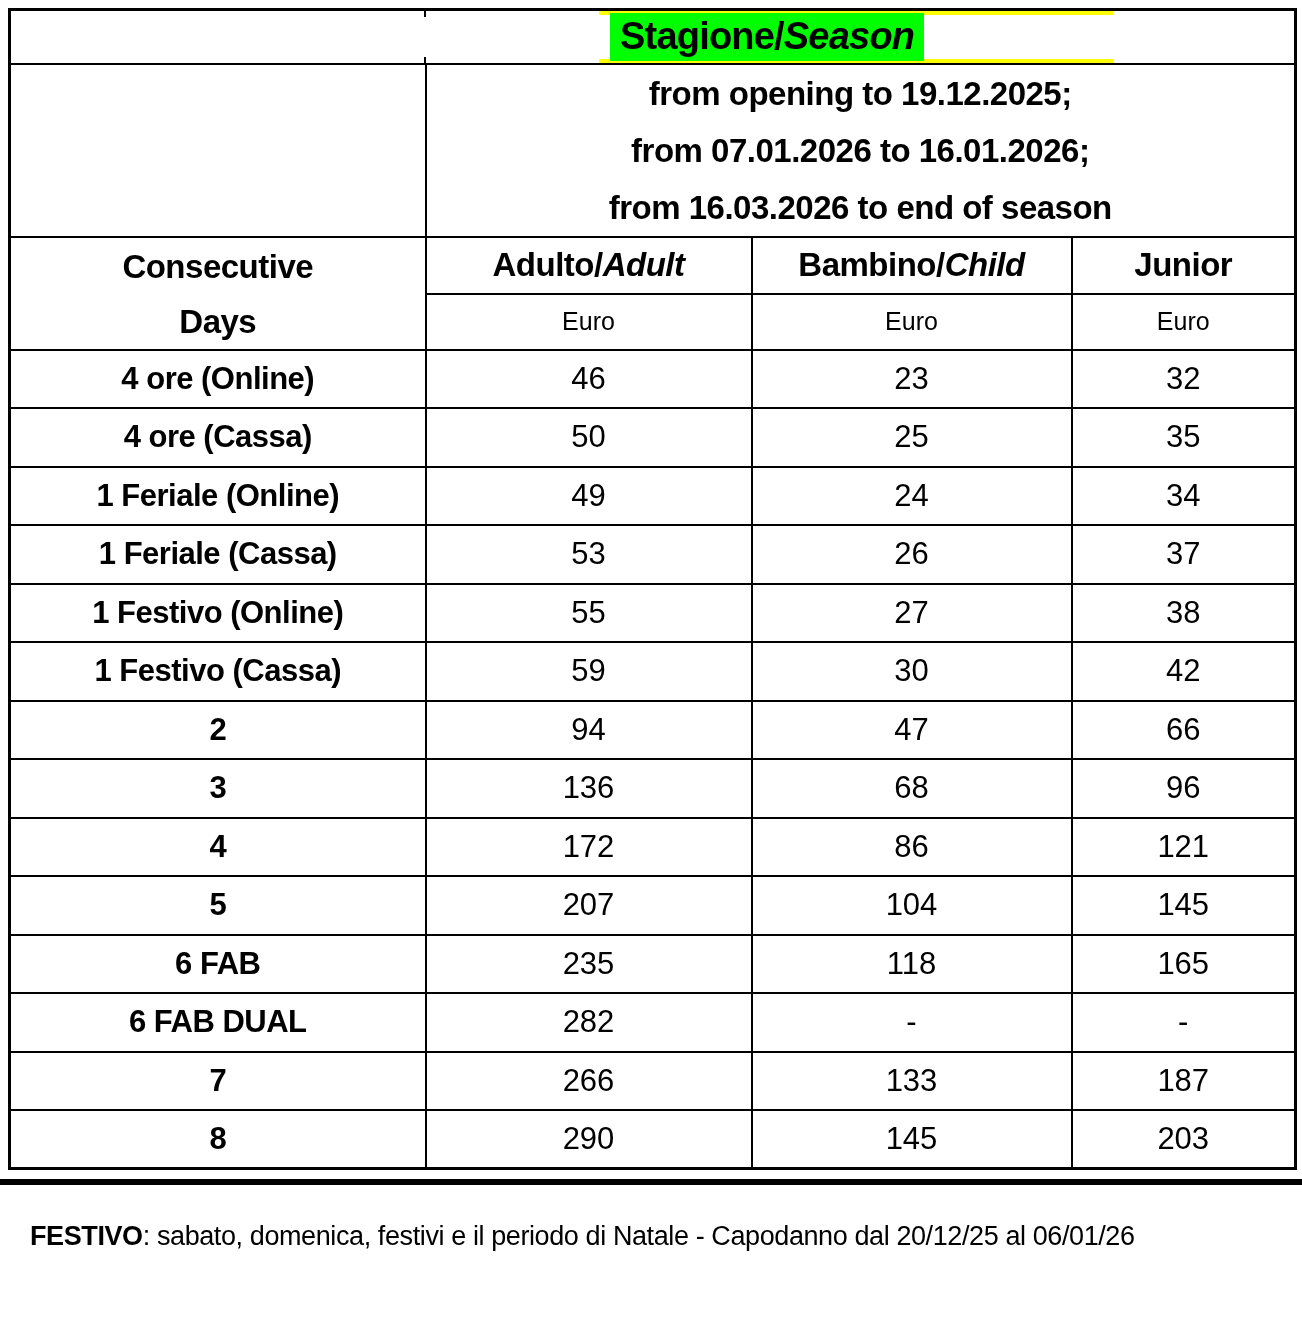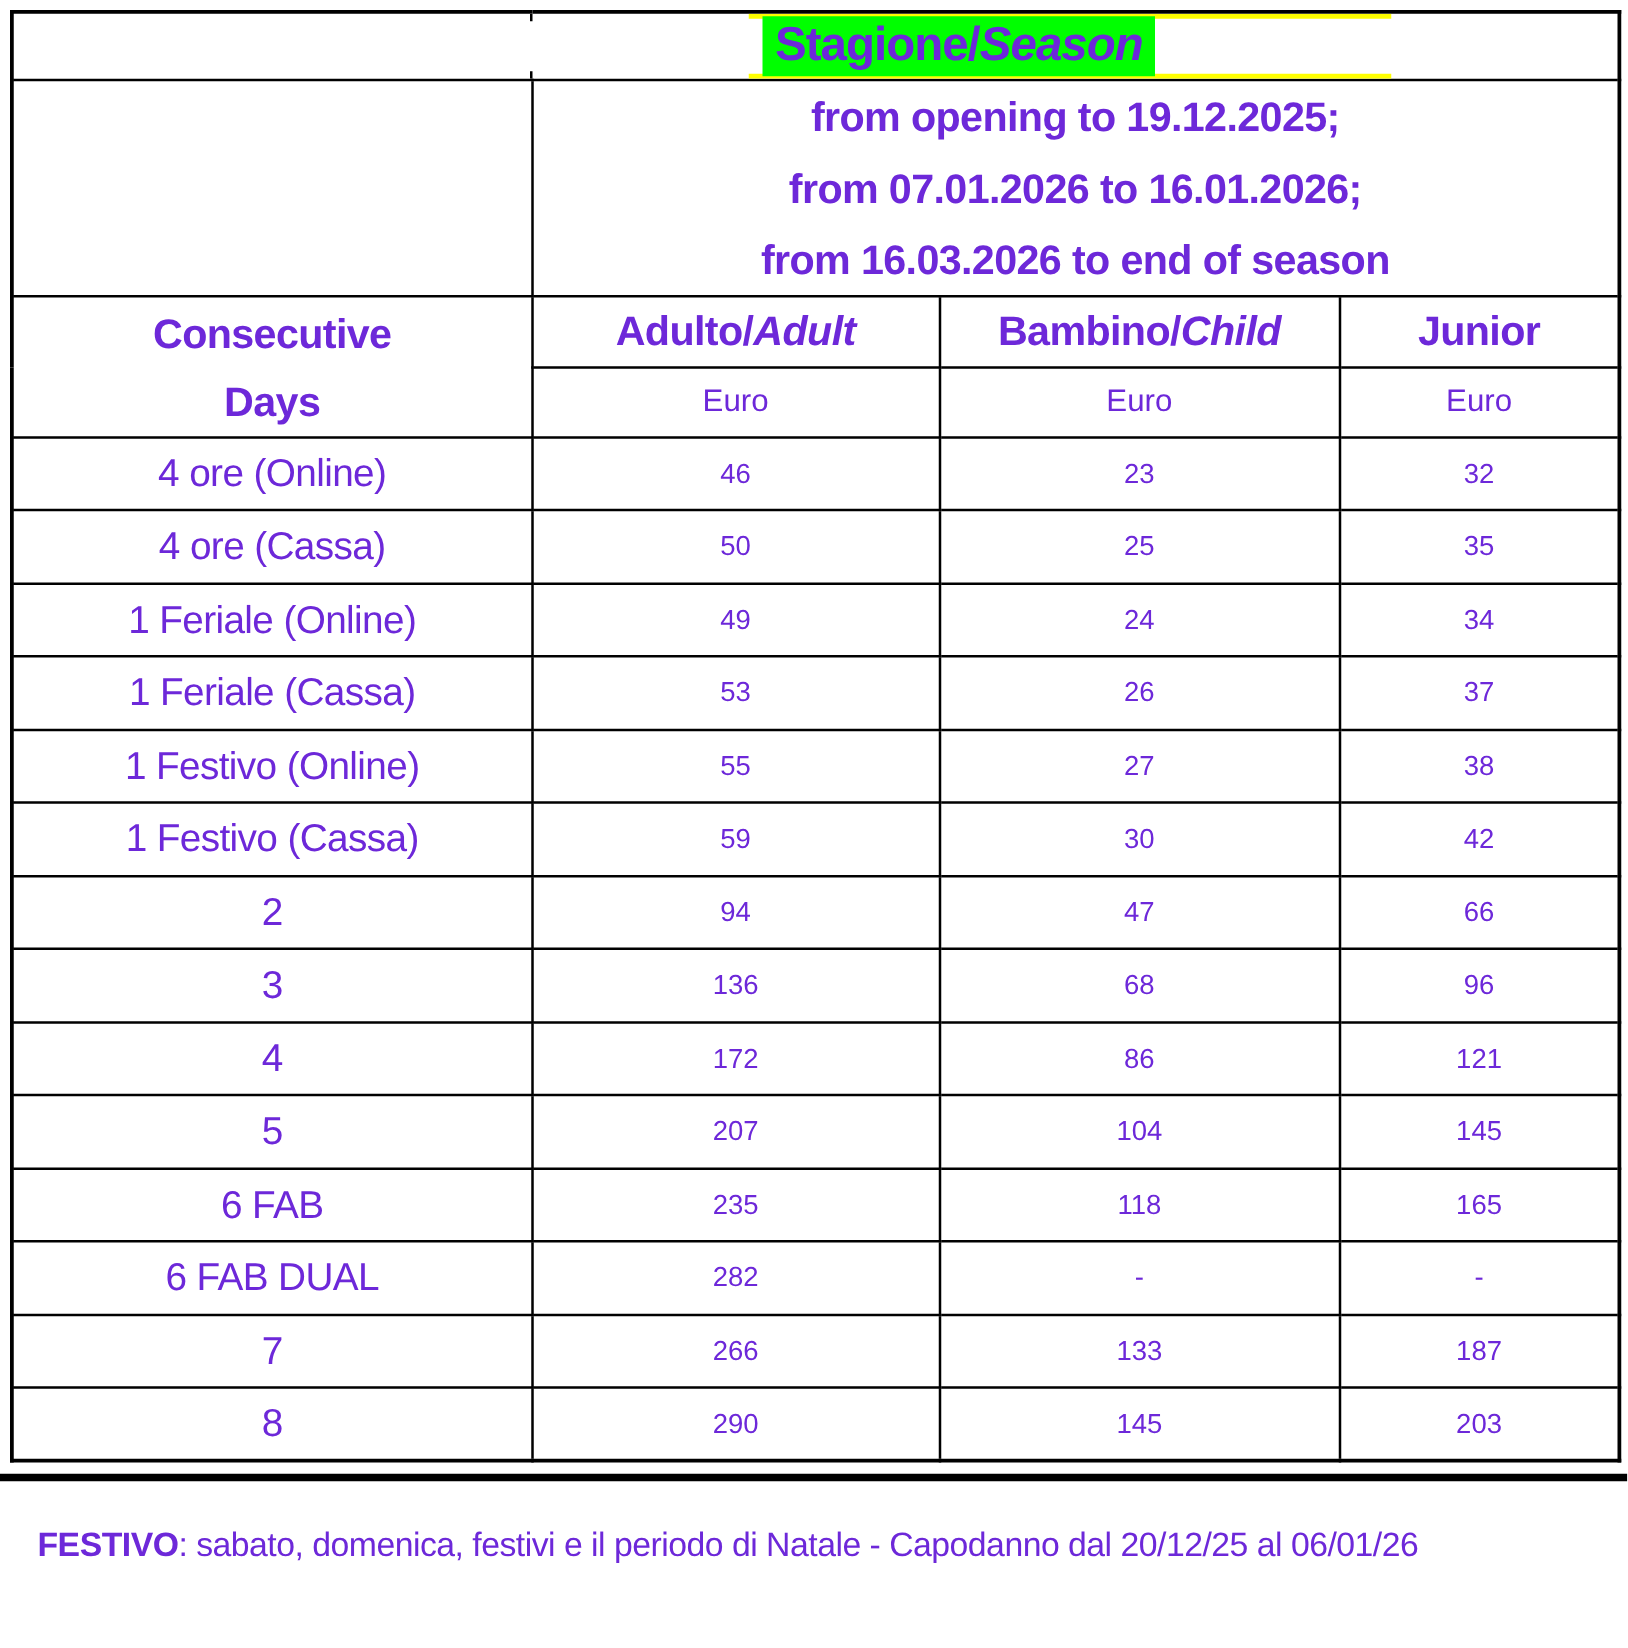--- a/index.html
+++ b/index.html
@@ -3,21 +3,21 @@
 <meta charset="utf-8">
 <style>
   * { margin: 0; padding: 0; box-sizing: border-box; }
   html, body { background: #ffffff; }
   .page {
     position: relative;
     width: 1302px;
     height: 1318px;
     background: #ffffff;
     font-family: "Liberation Sans", sans-serif;
-    color: #6d28d9;
+    color: #000000;
     overflow: hidden;
   }
   table.price {
     position: absolute;
     left: 8px;
     top: 8px;
     width: 1286px;
     border-collapse: collapse;
     table-layout: fixed;
     border: 3px solid #000;
@@ -87,25 +87,25 @@
     font-size: 33px;
     font-weight: bold;
     letter-spacing: -0.5px;
     white-space: nowrap;
   }
   .unit-cell { font-size: 25px; font-weight: normal; }
   
   tr.data-row { height: 58.5px; }
   .label-cell {
     font-size: 31px;
-    font-weight: normal;
-    letter-spacing: -0.5px;
-    white-space: nowrap;
-  }
-  .num-cell { font-size: 22px; font-weight: normal; margin-top: 48px; }
+    font-weight: bold;
+    letter-spacing: -0.5px;
+    white-space: nowrap;
+  }
+  .num-cell { font-size: 31px; font-weight: normal; margin-top: 48px; }
   
   .thick-rule {
     position: absolute;
     left: 0;
     top: 1179px;
     width: 1302px;
     height: 6px;
     background: #000;
   }
   .footer-notes {

